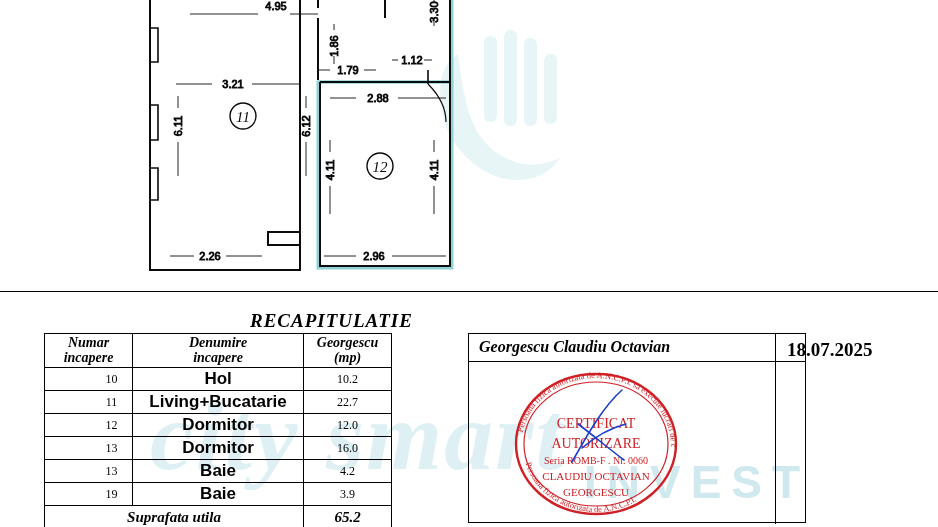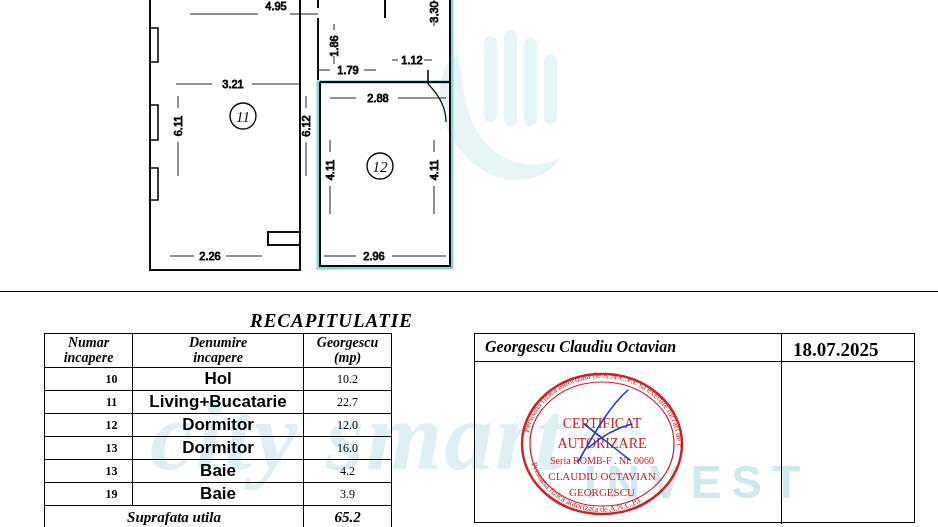--- a/index.html
+++ b/index.html
@@ -57,31 +57,31 @@
     border:1px solid #000;
     font-size:12px;
     text-align:center;
     padding:1px 2px;
     background:transparent;
   }
   .tbl-left th{
     font-size:14px;font-style:italic;font-weight:bold;
     padding:2px 2px;line-height:1.05;
   }
-  .tbl-left td.num{width:78px;font-weight:bold;padding-left:48px;}
+  .tbl-left td.num{width:78px;font-weight:normal;padding-left:48px;}
   .tbl-left td.den{width:212px;font-weight:bold;font-family:"Liberation Sans",sans-serif;font-size:17px;}
   .tbl-left td.sup{width:118px;font-weight:normal;}
   .tbl-left tr.total td{
     font-size:15px;font-style:italic;font-weight:bold;
     padding:3px 6px;
   }
 
   .tbl-right{
-    position:absolute;left:468px;top:333px;width:441px;height:190px;
-    border:1px solid #000;box-sizing:border-box;margin-left:6px;
+    position:absolute;left:468px;top:333px;width:338px;height:190px;
+    border:1px solid #000;box-sizing:border-box;
   }
   .tr-head{
     position:relative;height:27px;border-bottom:1px solid #000;
   }
   .tr-name{
     position:absolute;left:10px;top:4px;
     font-size:16px;font-style:italic;font-weight:bold;white-space:nowrap;
   }
   .tr-divider{
     position:absolute;left:306px;top:0;width:1px;height:190px;background:#000;

